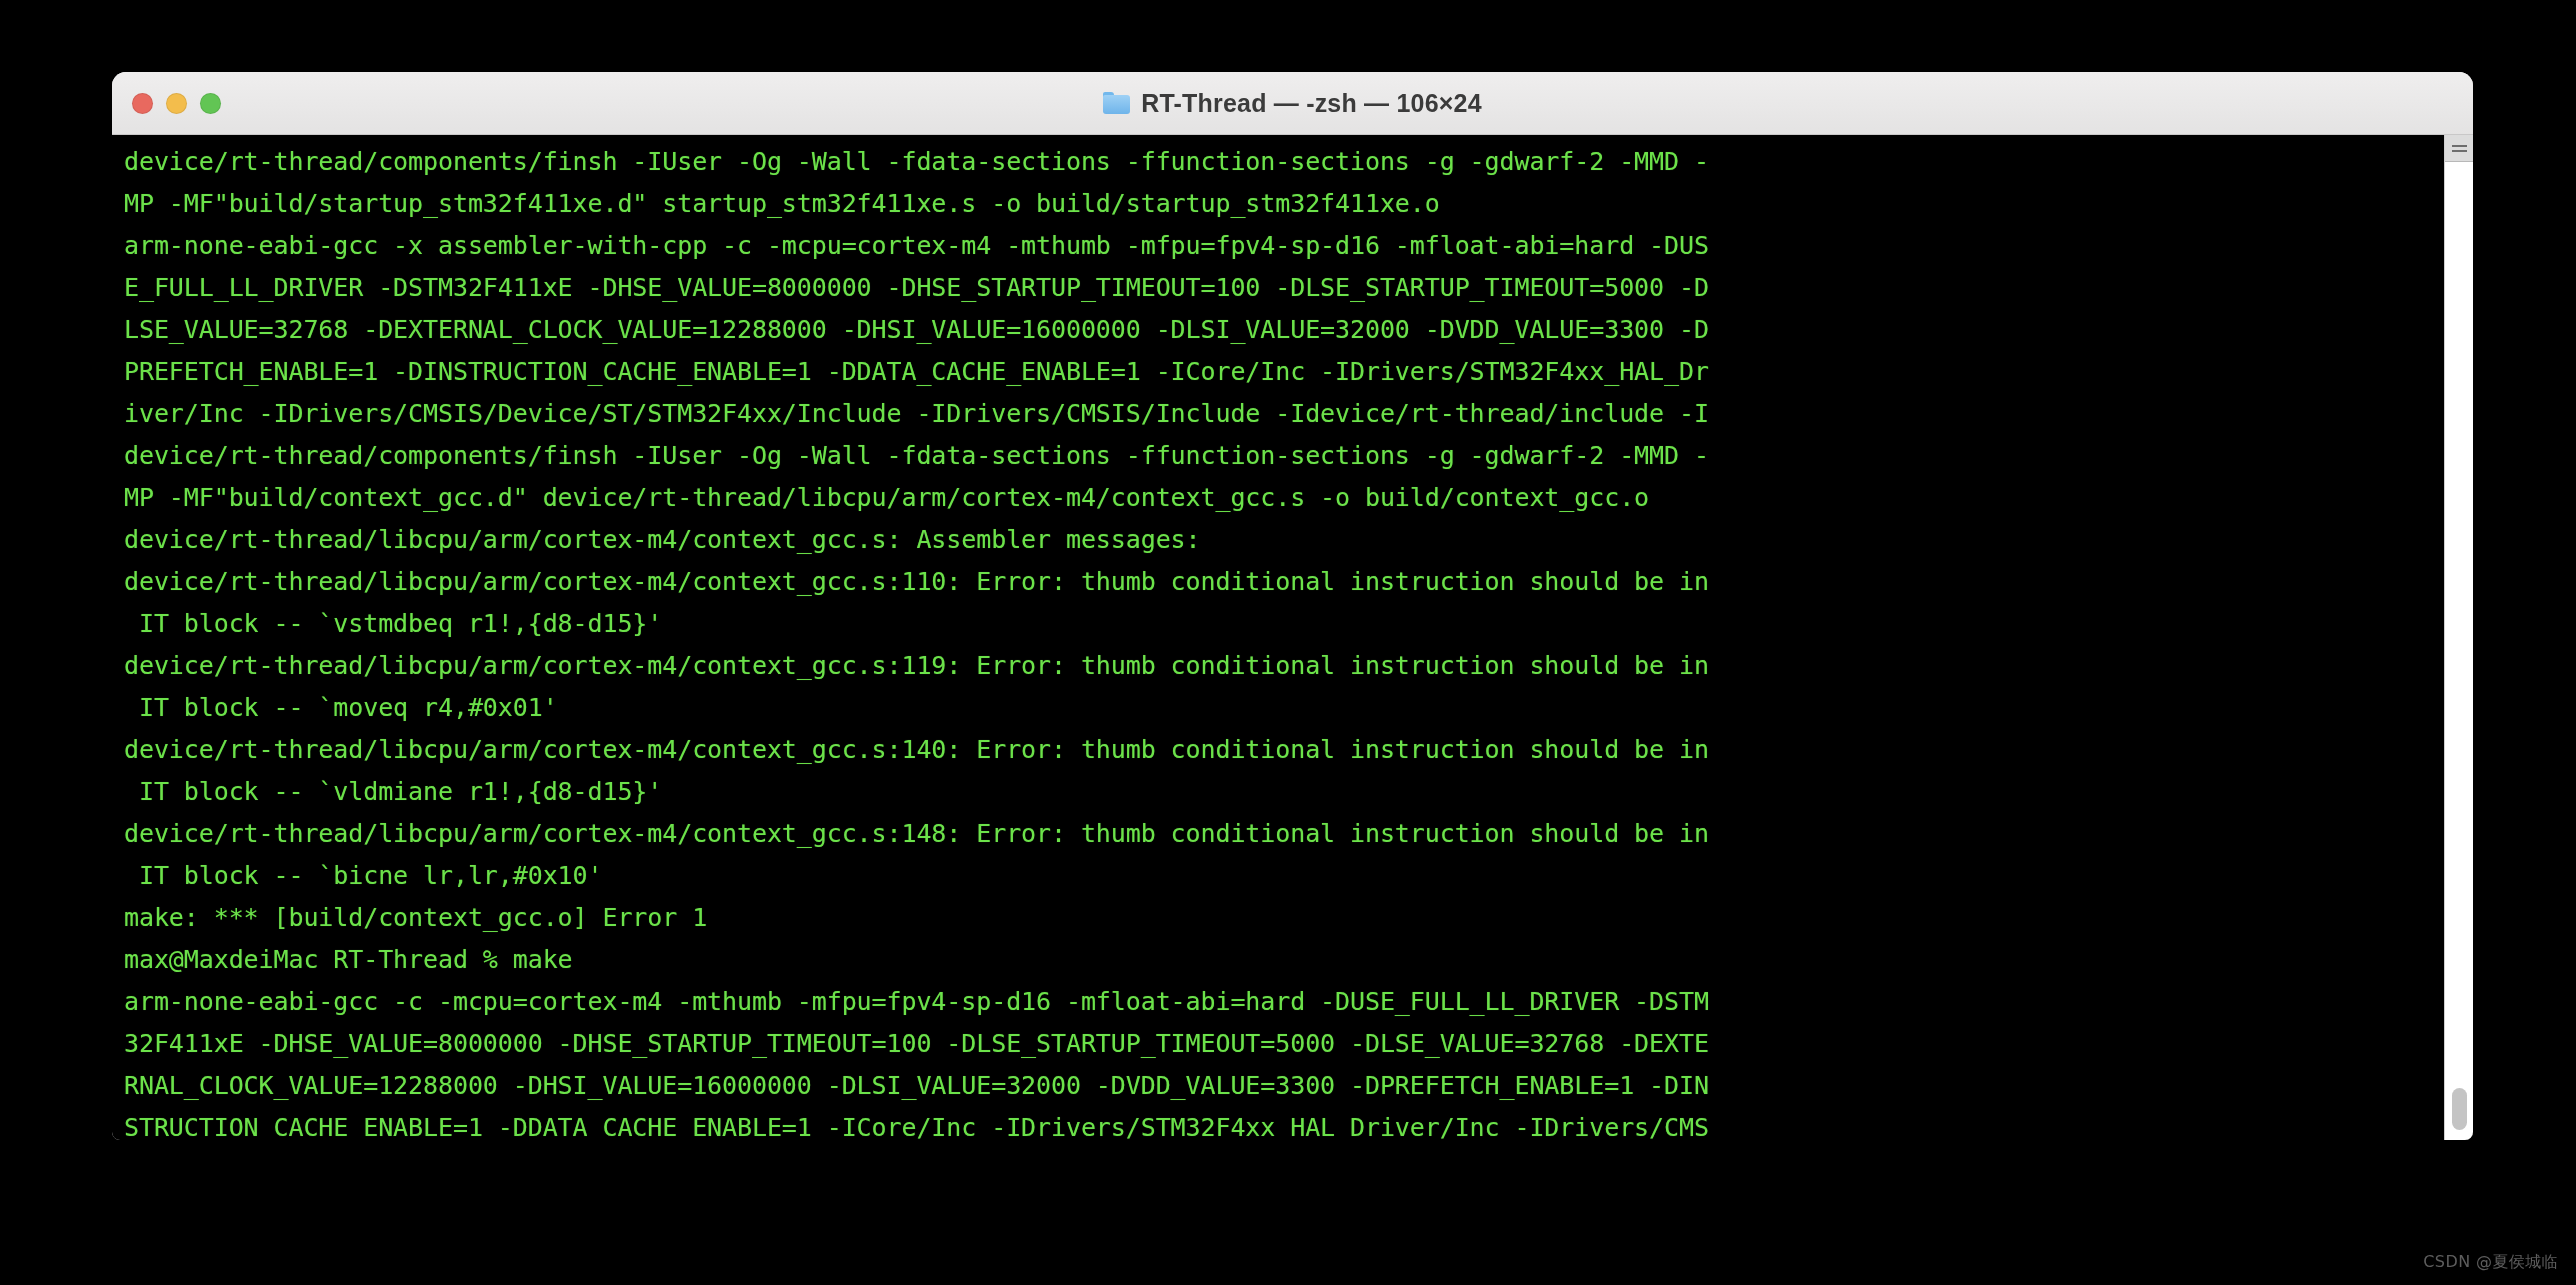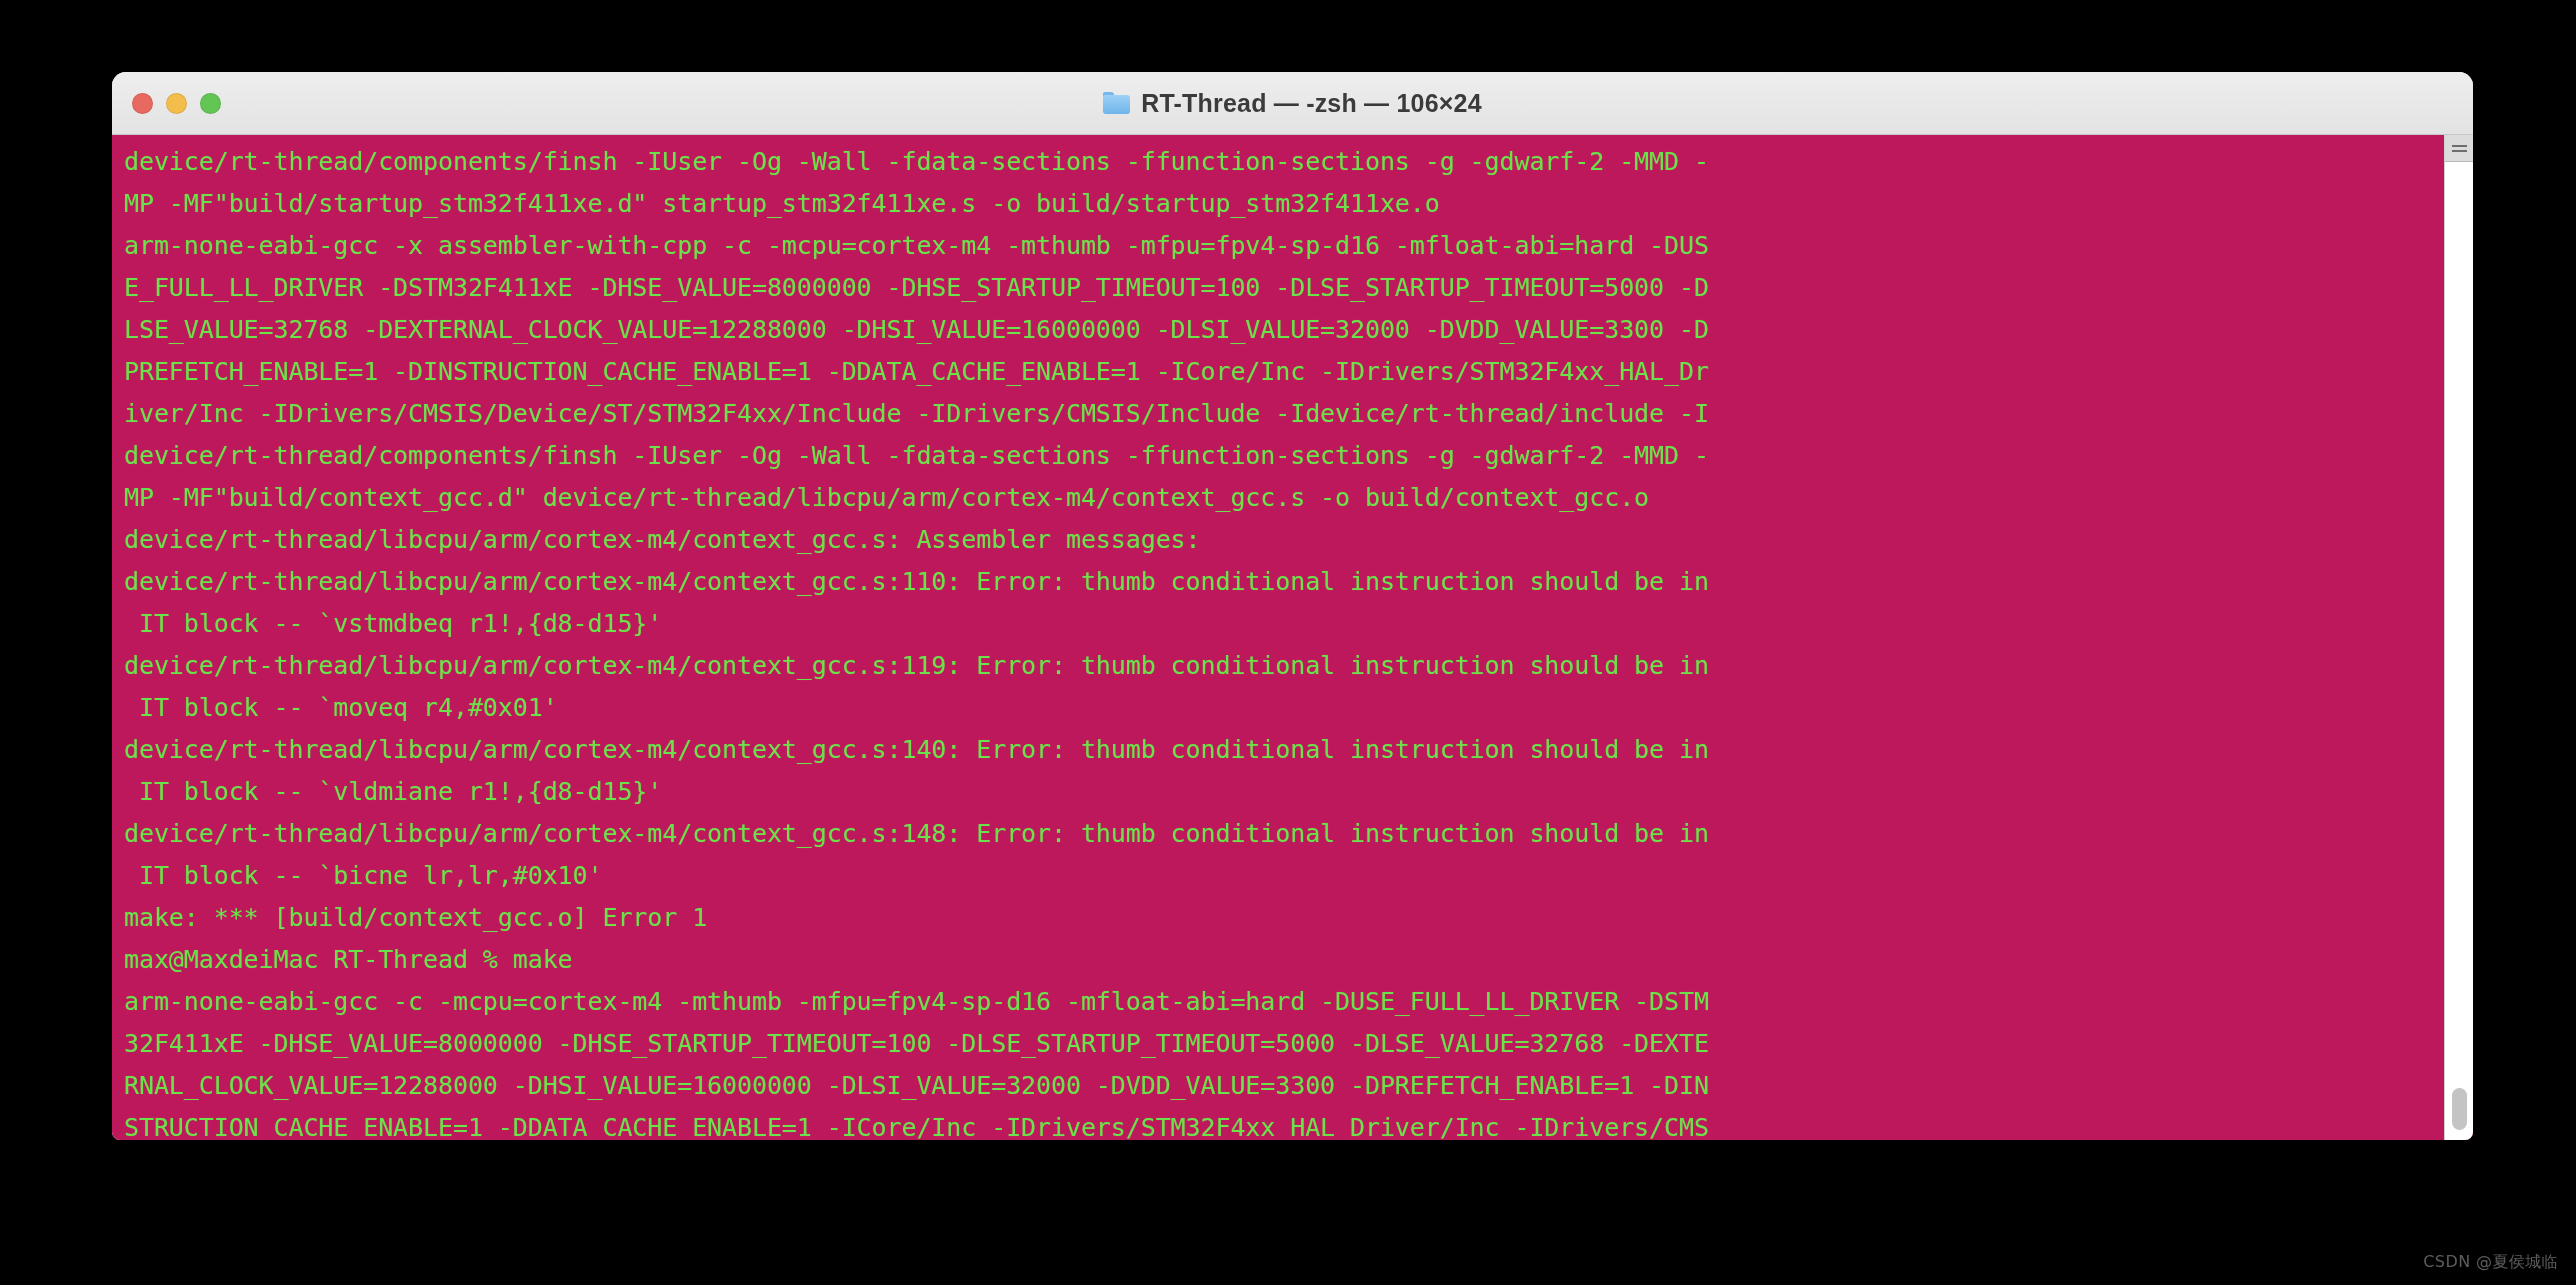--- a/index.html
+++ b/index.html
@@ -92,21 +92,21 @@
     font-weight: bold;
     color: #3b3b3b;
     letter-spacing: 0.2px;
     white-space: nowrap;
     font-family: "Liberation Sans", sans-serif;
   }
 
   
   #terminal-body {
     flex: 1;
-    background: #be185d;
+    background: #000000;
     display: flex;
     position: relative;
     overflow: hidden;
   }
   #terminal-text {
     flex: 1;
     padding: 6px 0 0 12px;
     color: #6ce24a;
     font-family: "DejaVu Sans Mono", "Liberation Mono", monospace;
     font-size: 25px;

